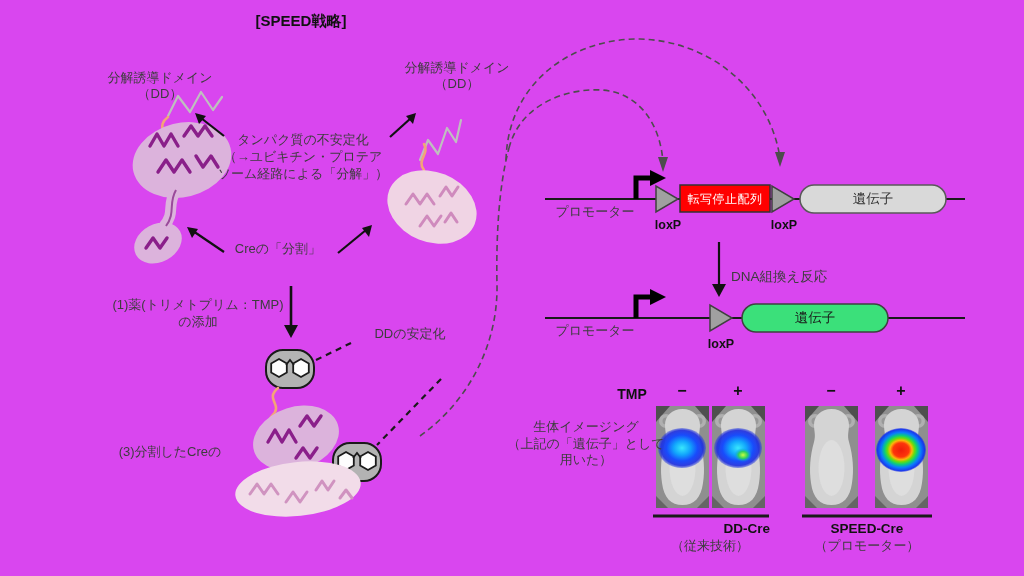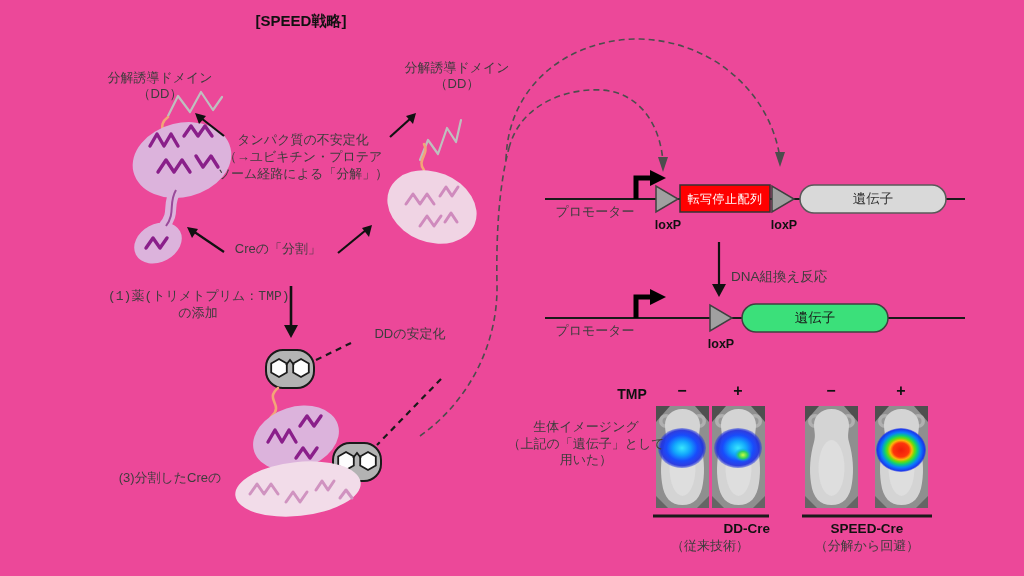--- a/index.html
+++ b/index.html
@@ -1,16 +1,16 @@
 <!DOCTYPE html>
 <html><head>
 <meta charset="utf-8">
 <style>
   html,body{margin:0;padding:0;background:#fff;}
-  #stage{position:relative;width:1024px;height:576px;background:#ec4899;overflow:hidden;
+  #stage{position:relative;width:1024px;height:576px;background:#d946ef;overflow:hidden;
          font-family:"Liberation Sans",sans-serif;}
   #gfx{position:absolute;left:0;top:0;}
   .t{position:absolute;font-size:13px;line-height:16px;color:#3d3d3d;text-align:center;
      font-family:"Liberation Sans",sans-serif;white-space:nowrap;}
   .bold{font-weight:bold;color:#111;}
   .loxp{font-weight:bold;color:#111;font-size:12.5px;}
   .white{color:#fff;}
   .sign{font-weight:bold;color:#111;font-size:16px;}
 </style>
 </head>
@@ -236,30 +236,30 @@
   </div>
 
   <div class="t" style="left:205px;top:131px;width:196px;line-height:17px;">
     <div>タンパク質の不安定化</div>
     <div>（→ユビキチン・プロテア</div>
     <div>ソーム経路による「分解」）</div>
   </div>
 
   <div class="t" style="left:228px;top:241px;width:100px;">Creの「分割」</div>
 
-  <div class="t" style="left:108px;top:288px;width:180px;line-height:17px;font-family:Liberation Mono, monospace;">
+  <div class="t" style="left:108px;top:296px;width:180px;line-height:17px;">
     <div>(1)薬(トリメトプリム：TMP)</div>
     <div>の添加</div>
   </div>
 
   <div class="t" style="left:330px;top:326px;width:160px;line-height:16.5px;">
     <div>DDの安定化</div>
   </div>
 
-  <div class="t" style="left:95px;top:469px;width:150px;line-height:17px;text-align:center;">
+  <div class="t" style="left:95px;top:443px;width:150px;line-height:17px;text-align:center;">
     <div>(3)分割したCreの</div>
   </div>
 
   <div class="t" style="left:540px;top:204px;width:110px;">プロモーター</div>
   <div class="t loxp" style="left:648px;top:217px;width:40px;">loxP</div>
   <div class="t white" style="left:680px;top:186px;width:90px;height:26px;line-height:26px;font-size:12px;letter-spacing:0.5px;">転写停止配列</div>
   <div class="t loxp" style="left:764px;top:217px;width:40px;">loxP</div>
   <div class="t" style="left:800px;top:186px;width:146px;height:26px;line-height:26px;font-size:13.5px;color:#333;">遺伝子</div>
 
   <div class="t" style="left:731px;top:249px;width:130px;text-align:left;font-size:13.5px;margin-top:20px;">DNA組換え反応</div>
@@ -276,15 +276,15 @@
 
   <div class="t" style="left:498px;top:419px;width:176px;line-height:16.5px;">
     <div>生体イメージング</div>
     <div>（上記の「遺伝子」として</div>
     <div>用いた）</div>
   </div>
 
   <div class="t bold" style="left:650px;top:521px;width:120px;font-size:13.5px;text-align:right;">DD-Cre</div>
   <div class="t" style="left:650px;top:538px;width:120px;">（従来技術）</div>
   <div class="t bold" style="left:800px;top:521px;width:134px;font-size:13.5px;">SPEED-Cre</div>
-  <div class="t" style="left:800px;top:538px;width:134px;">（分解から回避）</div>
+  <div class="t" style="left:800px;top:538px;width:134px;">（プロモーター）</div>
 
 </div>
 
 </body></html>

